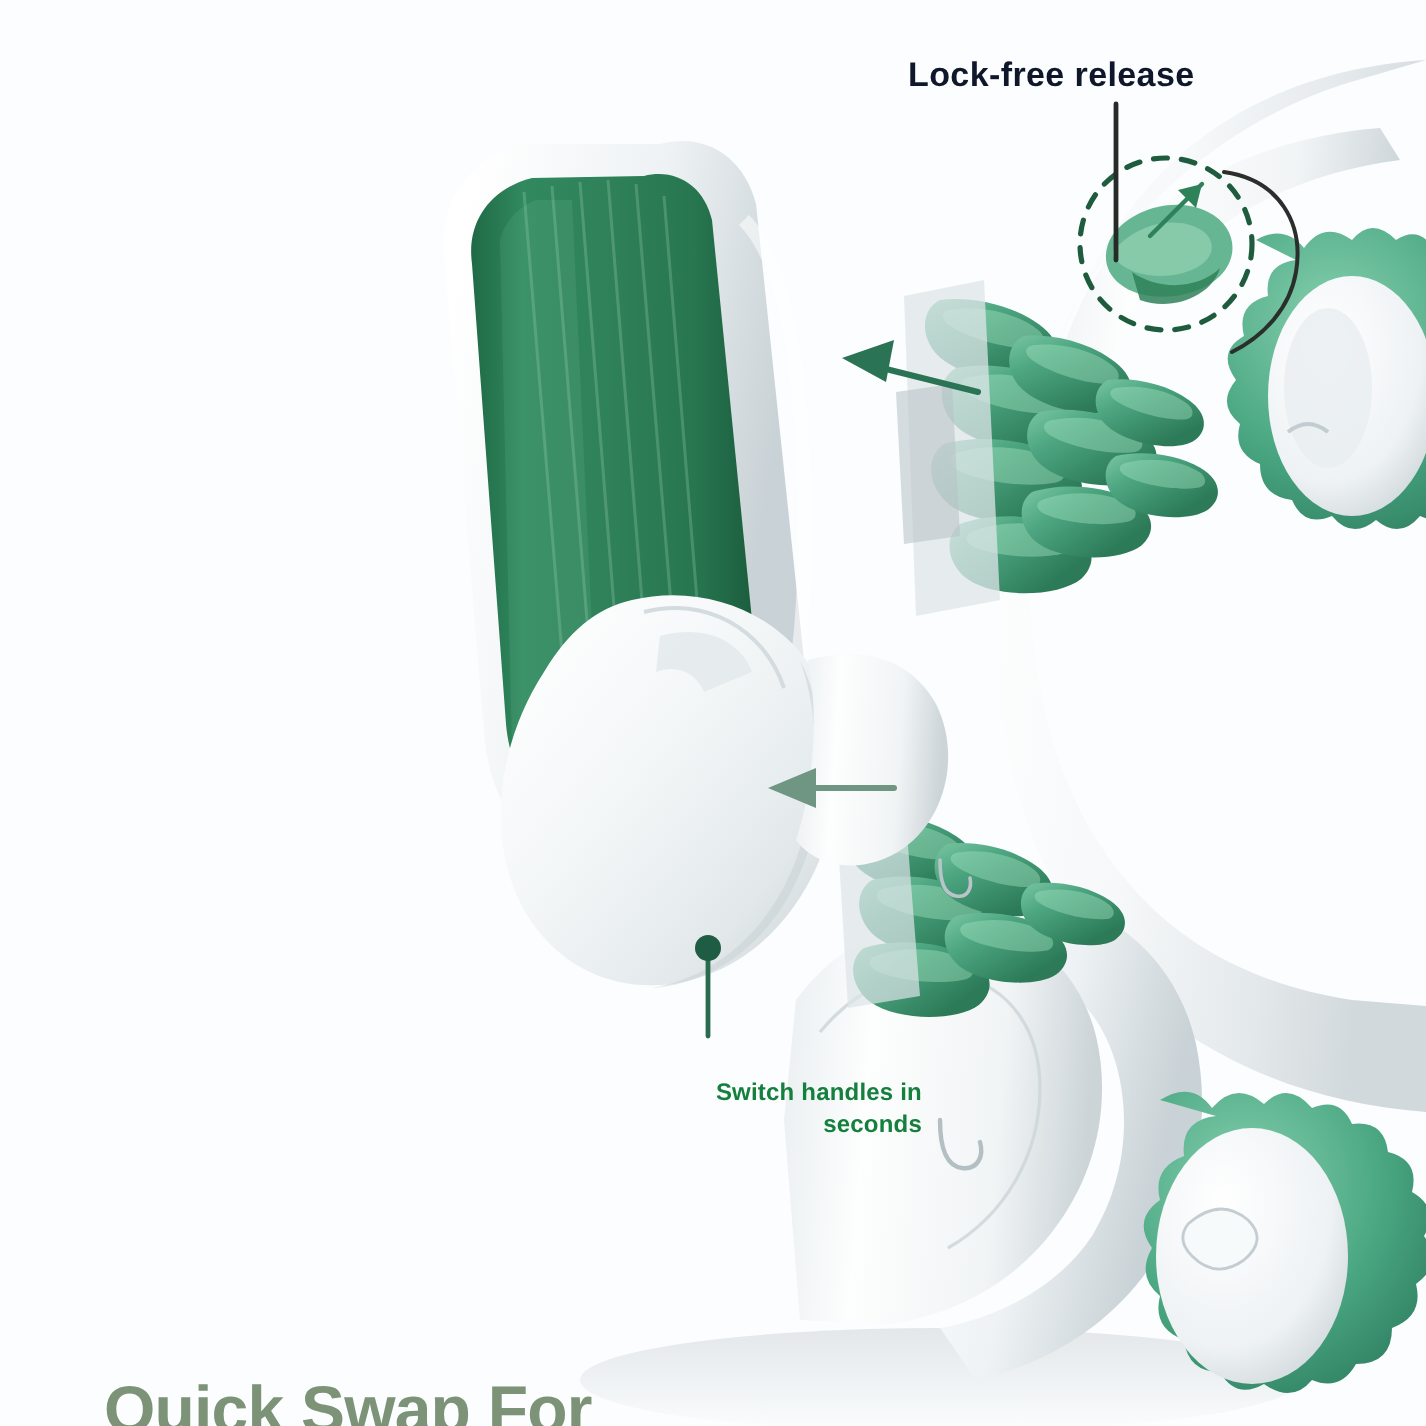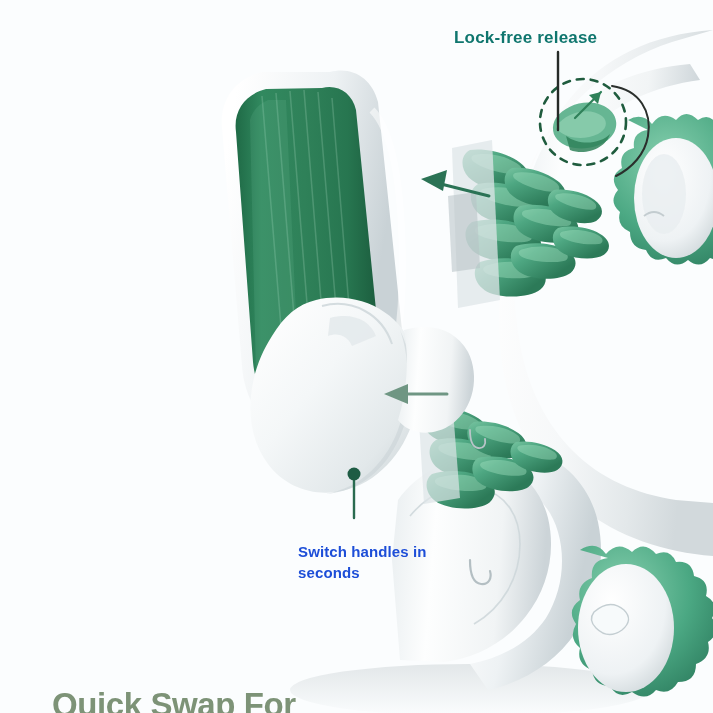--- a/index.html
+++ b/index.html
@@ -20,27 +20,27 @@
     font-size:33px;line-height:1.18;
     font-weight:bold;
     color:#7d9377;
     letter-spacing:-0.4px;
   }
   #headline .l{display:block;}
 
   
   #label-lock{
     left:454px;top:28px;
-    font-size:17px;font-weight:bold;color:#0f766e;
+    font-size:17px;font-weight:bold;color:#0f172a;
     letter-spacing:0.2px;
   }
   #label-switch{
     left:281px;top:522px;
-    width:180px;text-align:left;
-    font-size:15px;line-height:1.35;font-weight:bold;color:#1d4ed8;
+    width:180px;text-align:right;
+    font-size:12px;line-height:1.35;font-weight:bold;color:#15803d;
     letter-spacing:0.1px;
   }
 </style>
 </head>
 <body>
 
 <div id="stage">
 
   <svg id="artboard" viewBox="0 0 713 713" width="713" height="713" xmlns="http://www.w3.org/2000/svg">
     <defs>

